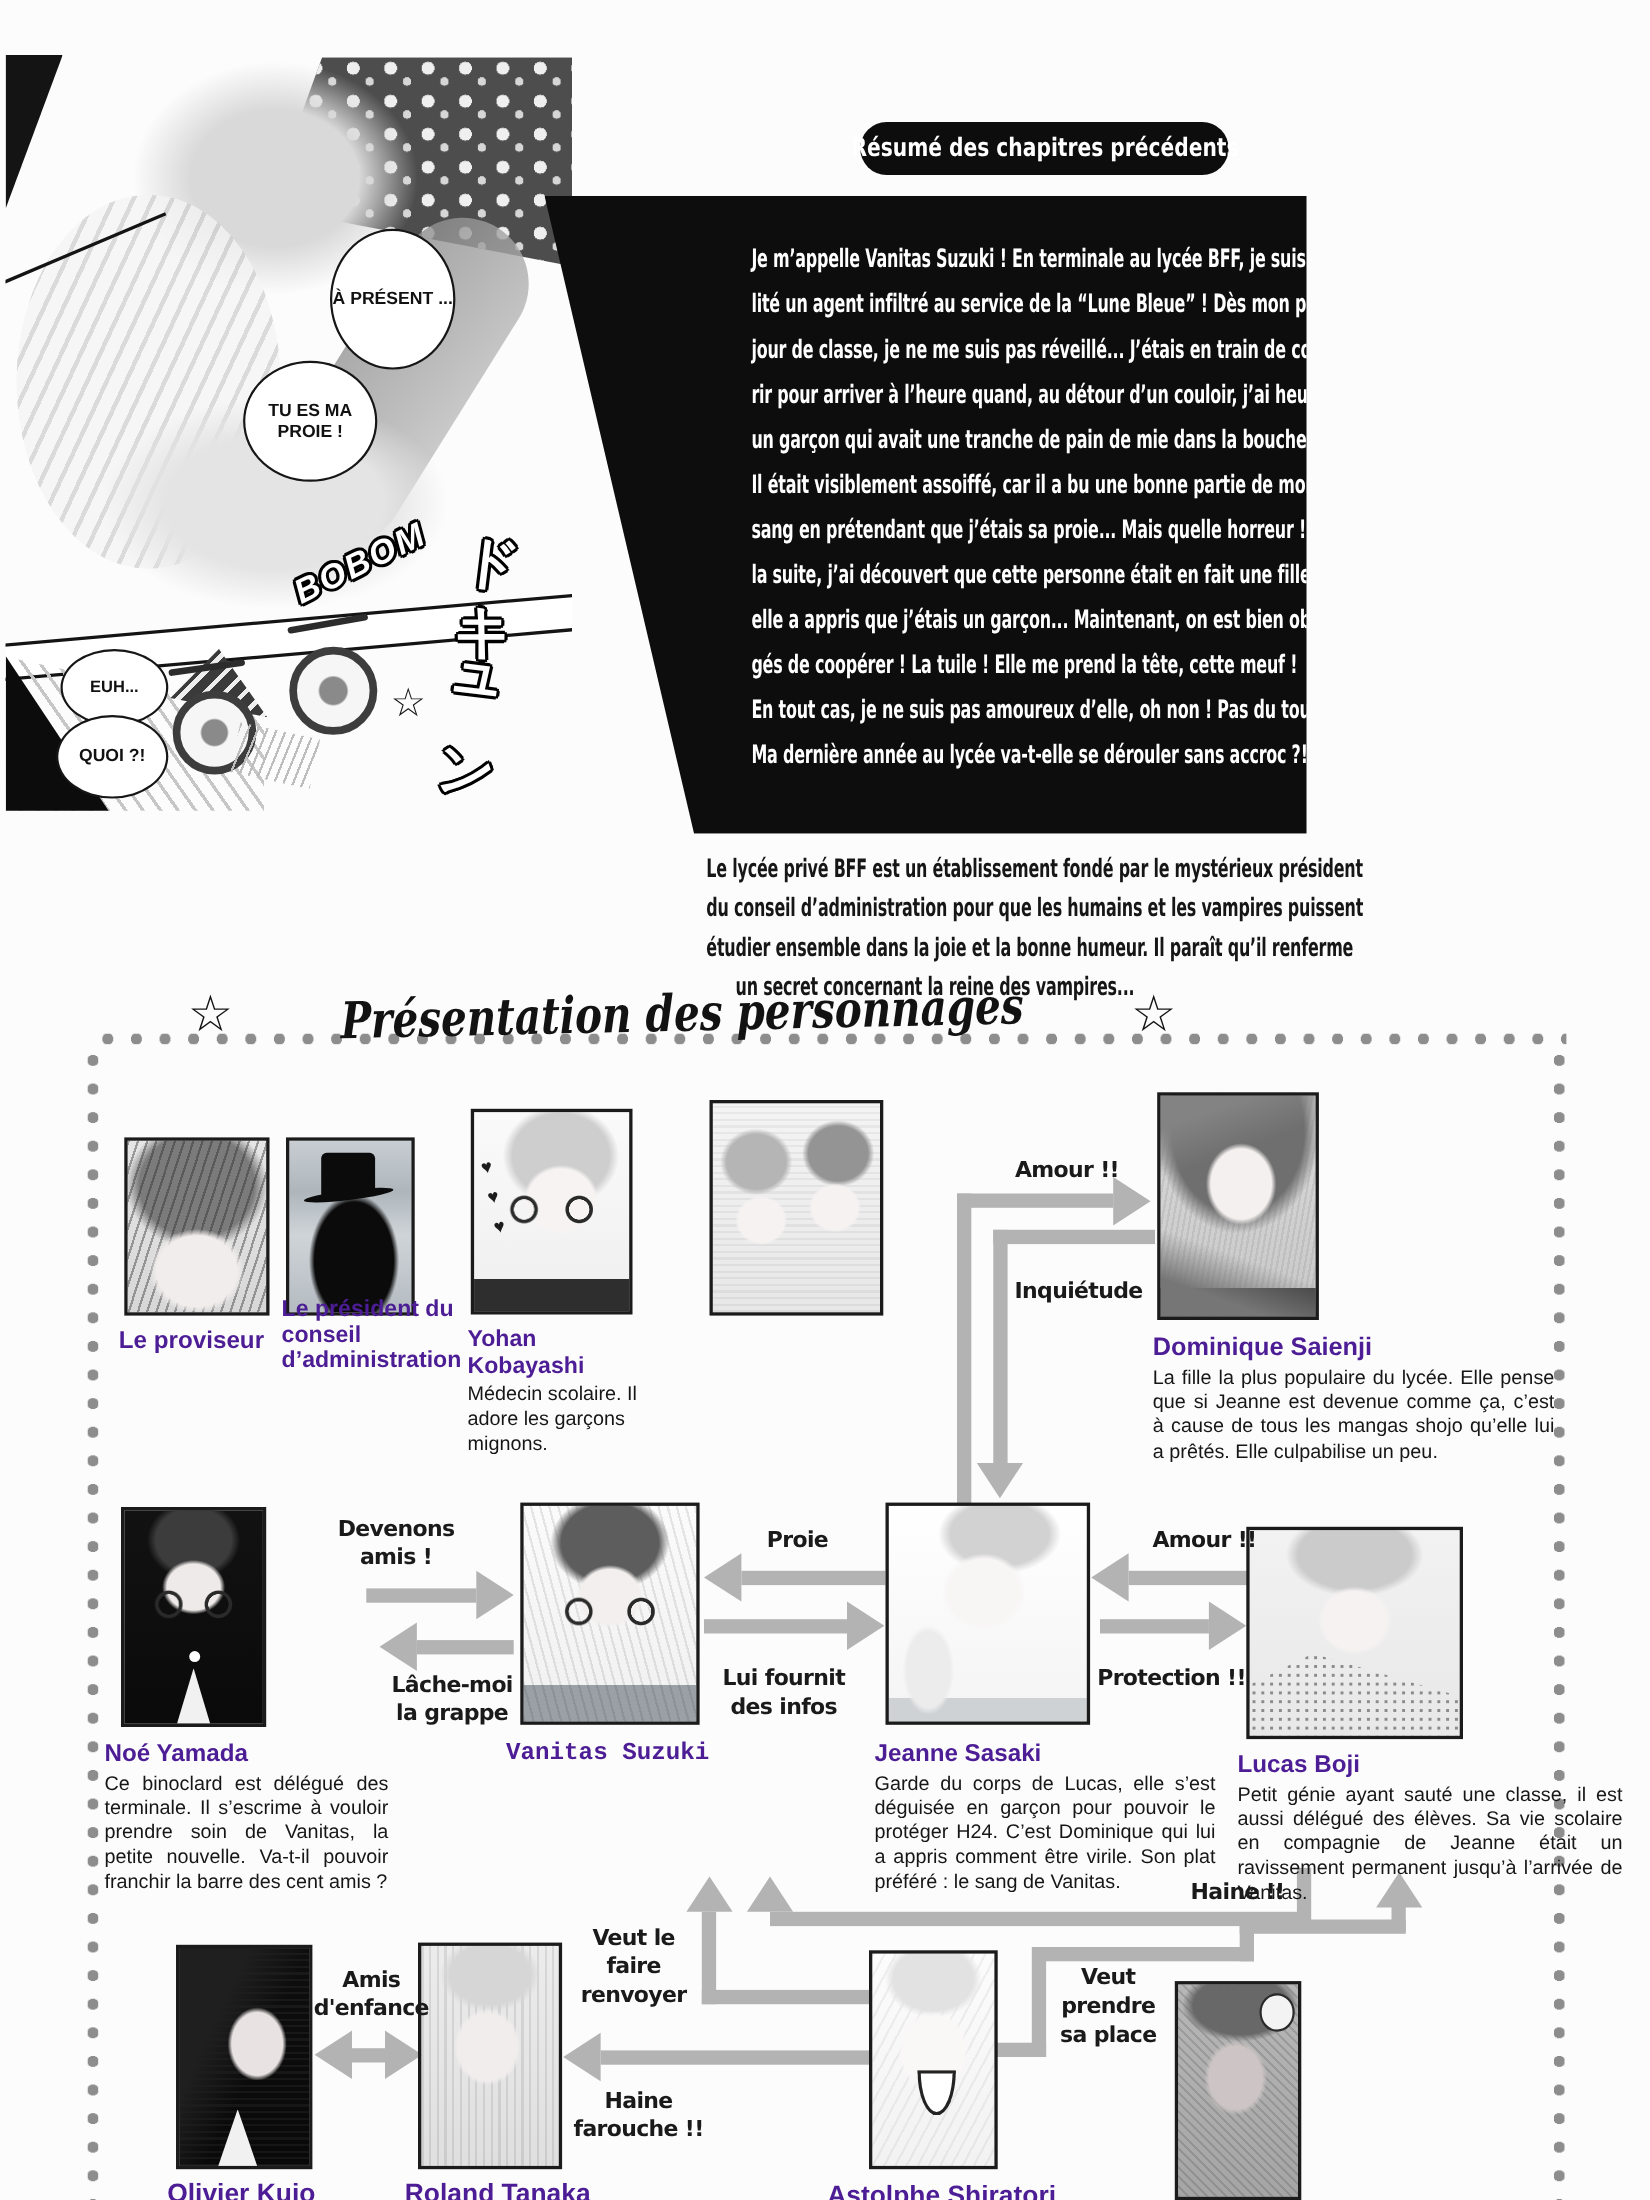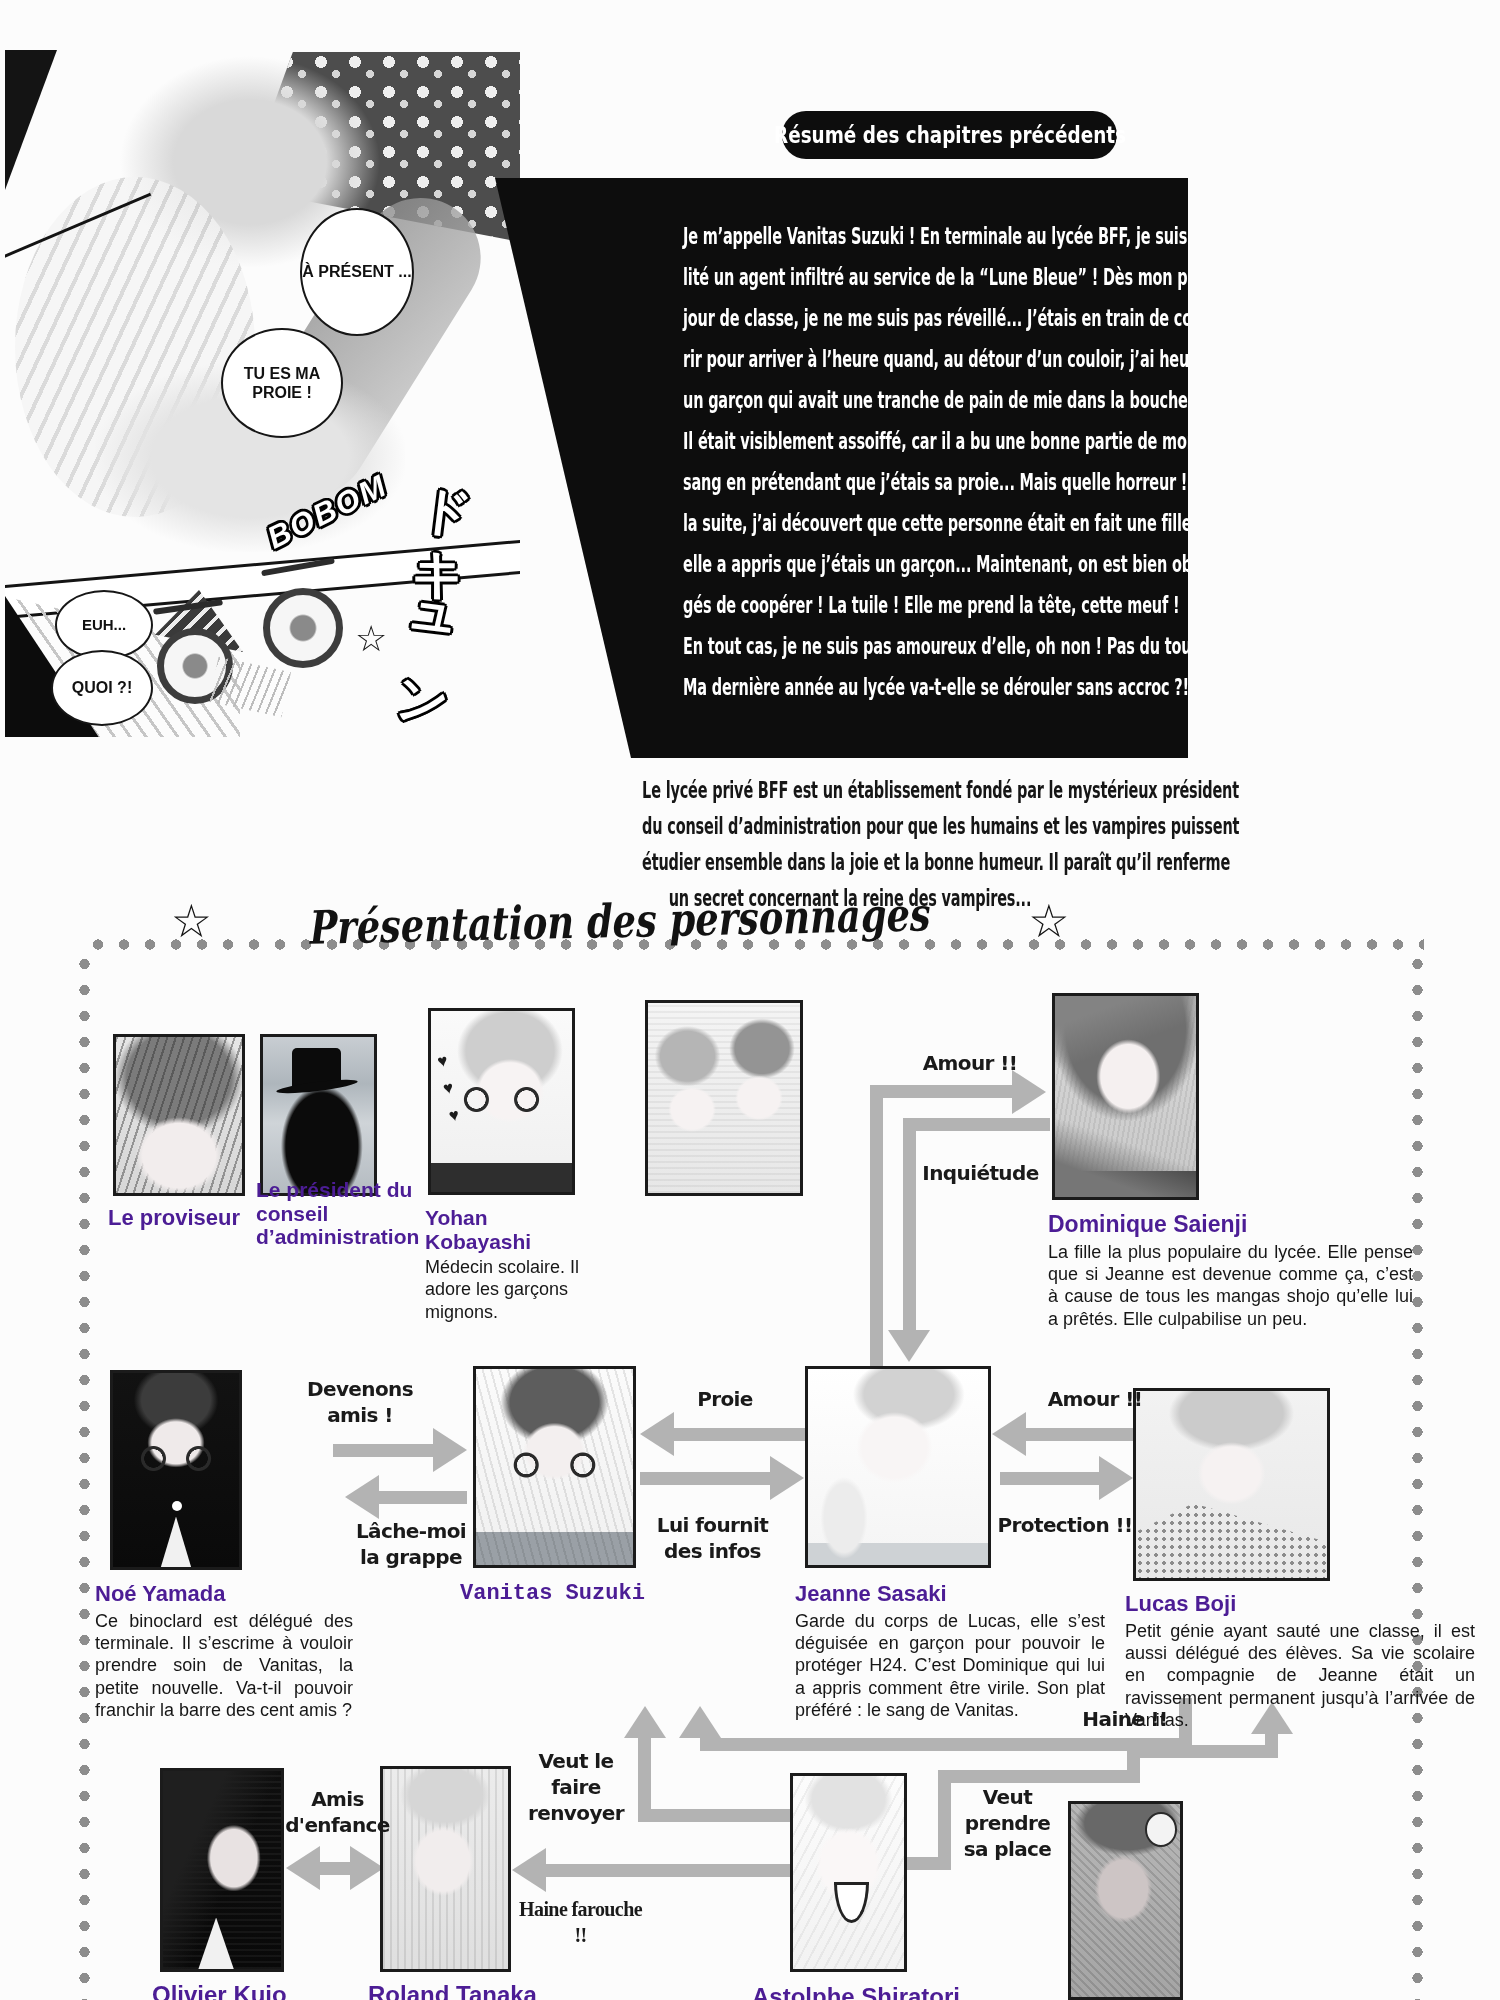--- a/index.html
+++ b/index.html
@@ -376,21 +376,21 @@
   <div class="shaft" style="left:905px; top:1857px; width:46px; height:13px;"></div>
   <div class="rlabel" style="left:955px; top:1784px; width:105px;">Veut prendre sa place</div>
 
   <div class="rlabel" style="left:285px; top:1786px; width:105px;">Amis d'enfance</div>
   <div class="head head-l" style="left:286px; top:1846px;"></div>
   <div class="shaft" style="left:318px; top:1862px; width:32px; height:13px;"></div>
   <div class="head head-r" style="left:350px; top:1846px;"></div>
 
   <div class="head head-l" style="left:512px; top:1848px;"></div>
   <div class="shaft" style="left:546px; top:1864px; width:244px; height:13px;"></div>
-  <div class="rlabel" style="left:518px; top:1896px; width:125px;font-family:Liberation Serif, serif;">Haine farouche !!</div>
+  <div class="rlabel" style="left:518px; top:1896px; width:125px;">Haine farouche !!</div>
 
   <div class="port art-j" style="left:160px; top:1768px; width:124px; height:204px;">
     <div class="collar-w" style="left:30%; width:30%;"></div>
   </div>
   <div class="cap" style="left:152px; top:1982px; width:170px;">
     <div class="nm" style="font-size:24px;">Olivier Kujo</div>
   </div>
 
   <div class="port art-k" style="left:380px; top:1766px; width:131px; height:206px;"></div>
   <div class="cap" style="left:368px; top:1982px; width:180px;">

